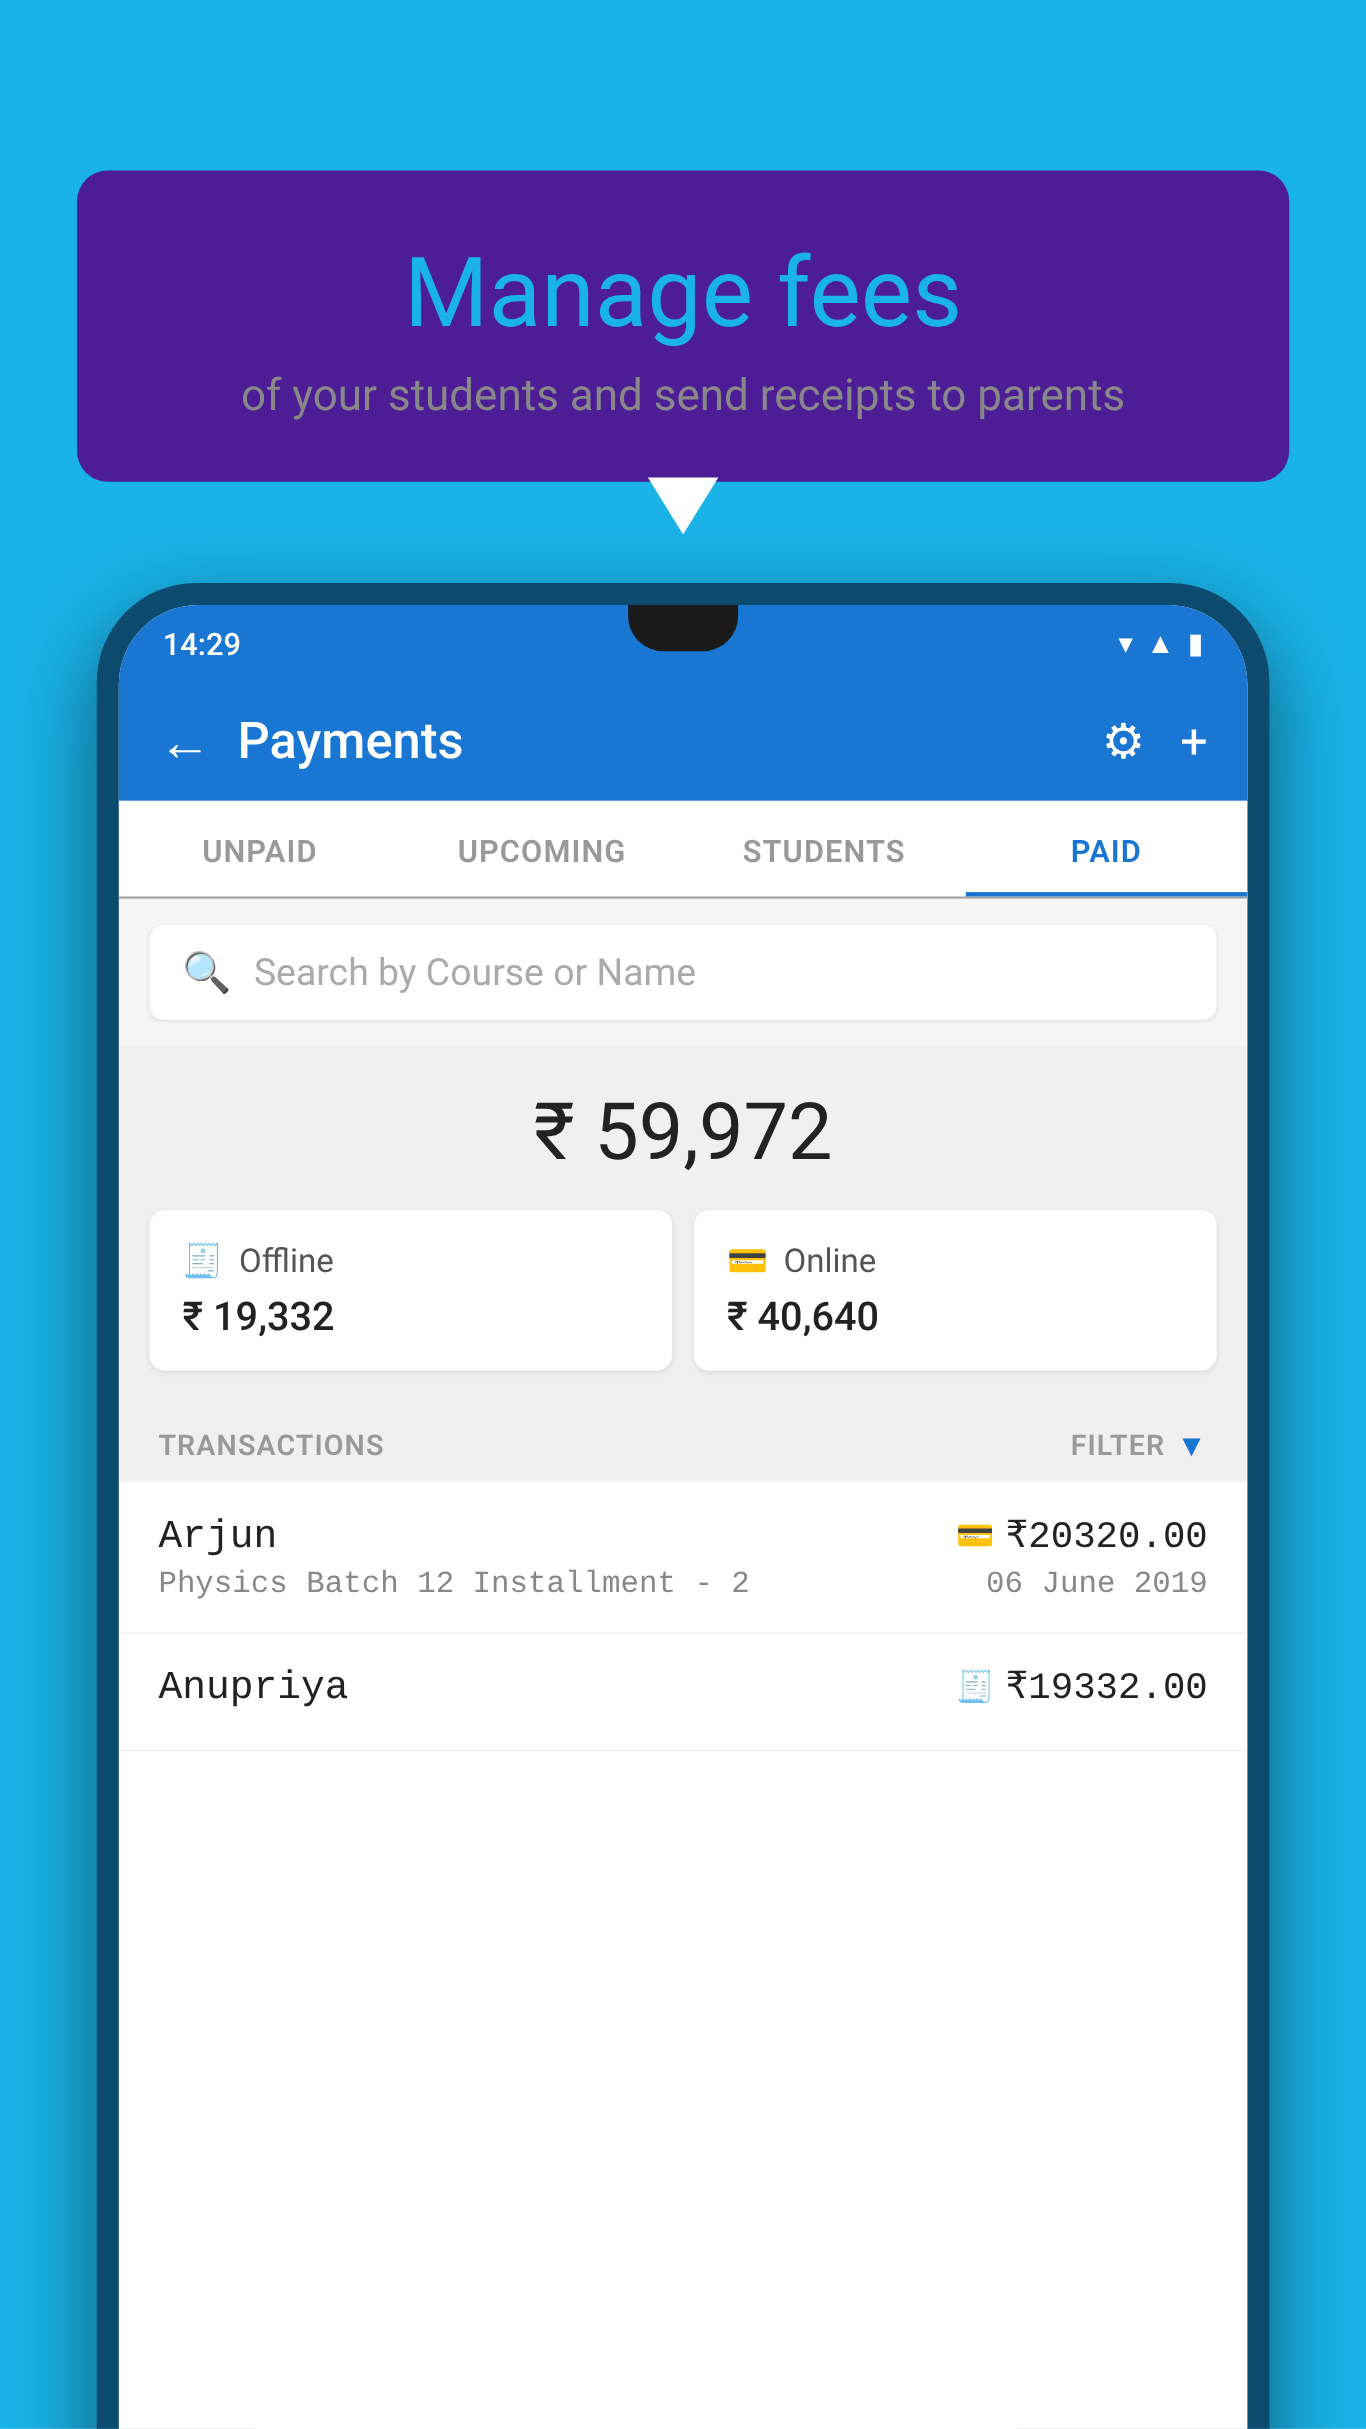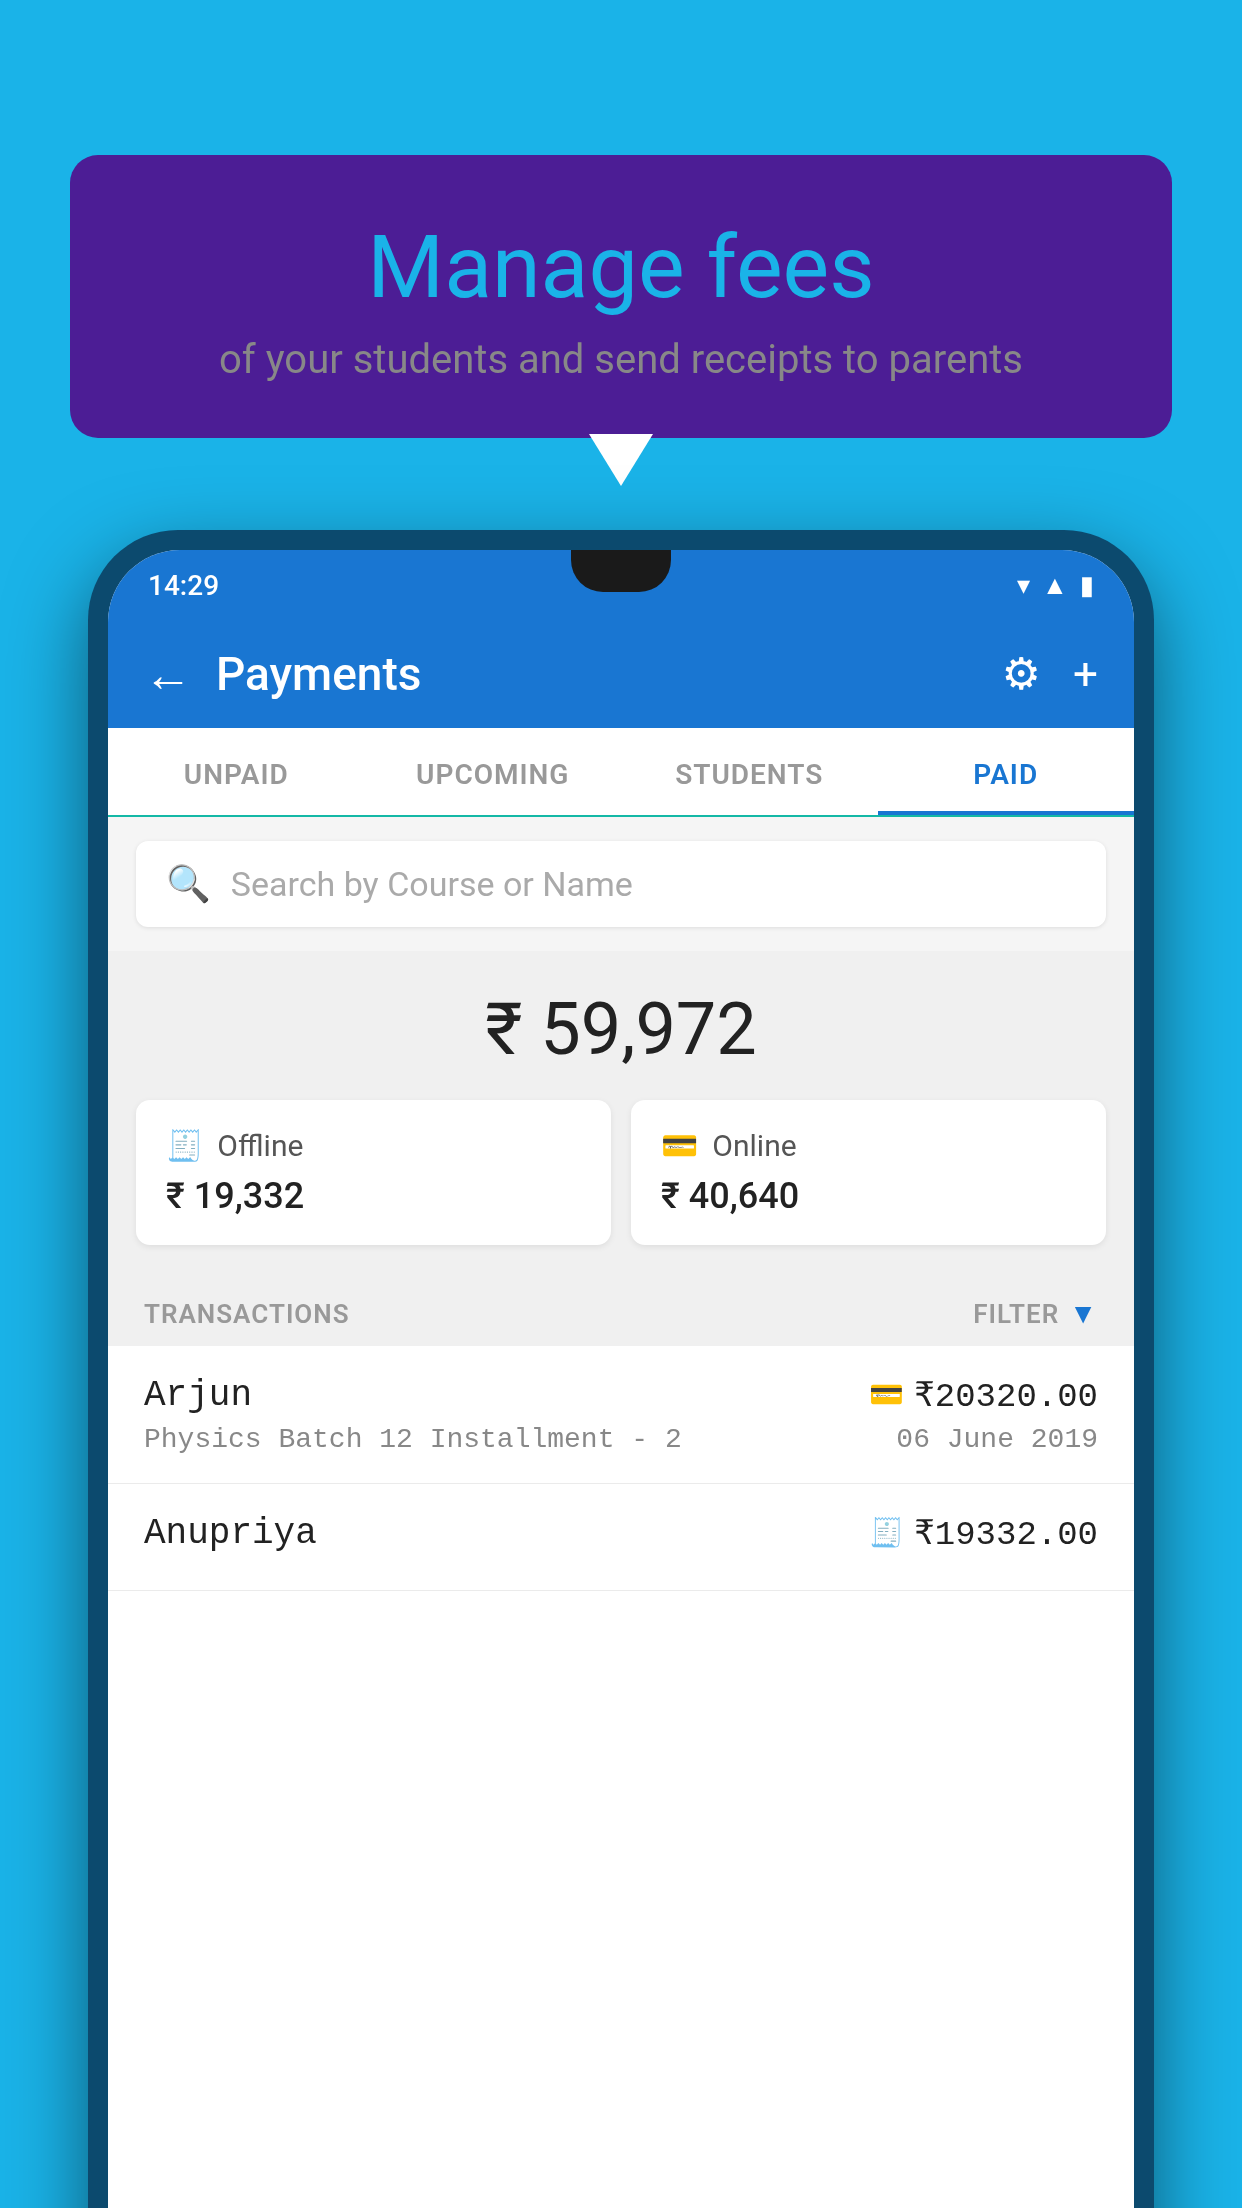--- a/index.html
+++ b/index.html
@@ -136,21 +136,21 @@
     .icon-btn {
       color: #fff;
       font-size: 44px;
       cursor: pointer;
     }
 
     
     .tabs-bar {
       background: #fff;
       display: flex;
-      border-bottom: 2px solid #14b8a6;
+      border-bottom: 2px solid #a3a3a3;
     }
     .tab-item {
       flex: 1;
       text-align: center;
       padding: 30px 0 24px;
       font-size: 28px;
       font-weight: 600;
       color: #999;
       letter-spacing: 1px;
       cursor: pointer;

